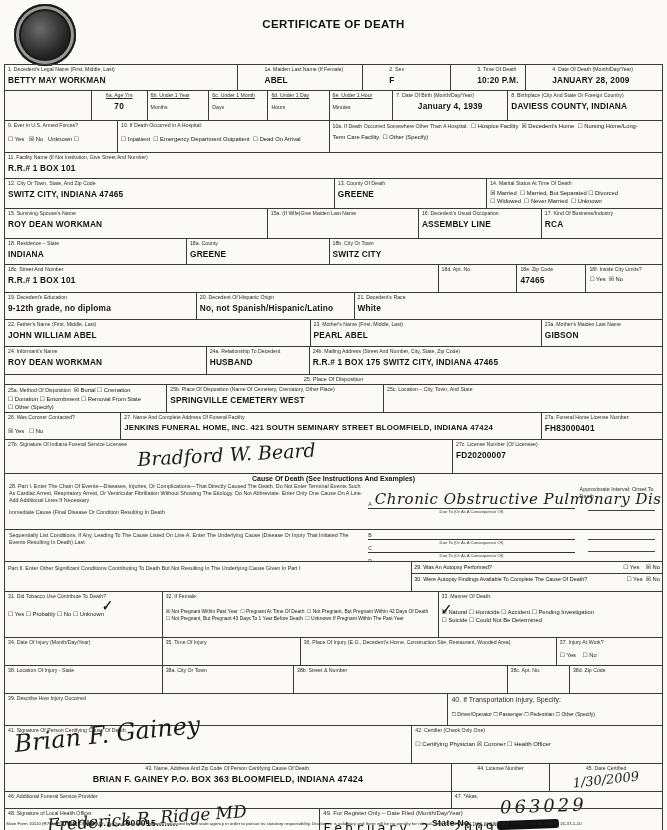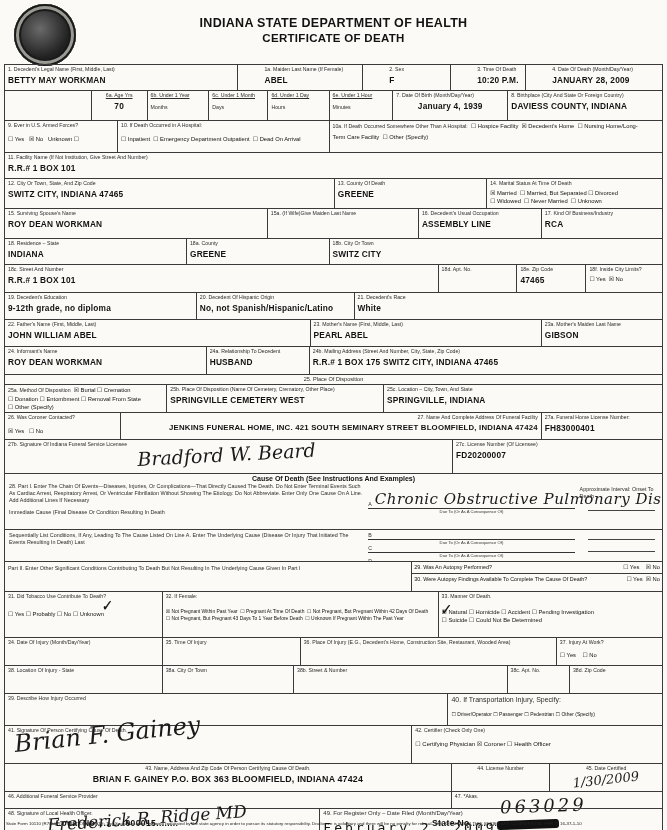--- a/index.html
+++ b/index.html
@@ -40,21 +40,20 @@
   .datefiled{font-size:13px;letter-spacing:3px;margin-top:2px;}
   .handdate{font-size:13px;transform:rotate(-6deg);white-space:nowrap;}
 </style>
 </head>
 <body>
 
 <div class="page">
 
   <div class="seal"></div>
   <div class="hdr-title">
-    <div class="t1">INDIANA STATE DEPARTMENT OF HEALTH</div>
     <div class="t2">CERTIFICATE OF DEATH</div>
   </div>
   <div class="localno">Local No...........000015........</div>
   <div class="stateno">State No............................</div>
   <div class="scribble"></div>
   <div class="stateno-hand hand">063029</div>
 
   <div class="formgrid">
 
     <div class="row" style="height:26px;gap:23px;">
@@ -259,30 +258,29 @@
         <div class="opts" style="margin-top:0;"><span class="lbl">25a. Method Of Disposition</span>  <span>☒ Burial ☐ Cremation</span></div>
         <div class="opts" style="margin-top:0;">☐ Donation ☐ Entombment ☐ Removal From State</div>
         <div class="opts" style="margin-top:0;">☐ Other (Specify)</div>
       </div>
       <div class="c" style="width:33%;">
         <div class="lbl">25b. Place Of Disposition (Name Of Cemetery, Crematory, Other Place)</div>
         <div class="val">SPRINGVILLE CEMETERY WEST</div>
       </div>
       <div class="c" style="width:42.3%;">
         <div class="lbl">25c. Location – City, Town, And State</div>
-        <div class="val">SPRINGVILLE, INDIANA</div>
       </div>
     </div>
 
     <div class="row" style="height:27px;">
       <div class="c" style="width:17.7%;">
         <div class="lbl">26. Was Coroner Contacted?</div>
         <div class="opts" style="margin-top:6px;">☒ Yes   ☐ No</div>
       </div>
-      <div class="c" style="width:64%;text-align:right;">
+      <div class="c" style="width:64%;">
         <div class="lbl">27. Name And Complete Address Of Funeral Facility</div>
         <div class="val" style="font-size:7.8px;">JENKINS FUNERAL HOME, INC. 421 SOUTH SEMINARY STREET BLOOMFIELD, INDIANA 47424</div>
       </div>
       <div class="c" style="width:18.3%;">
         <div class="lbl">27a. Funeral Home License Number:</div>
         <div class="val">FH83000401</div>
       </div>
     </div>
 
     <div class="row" style="height:34px;">

